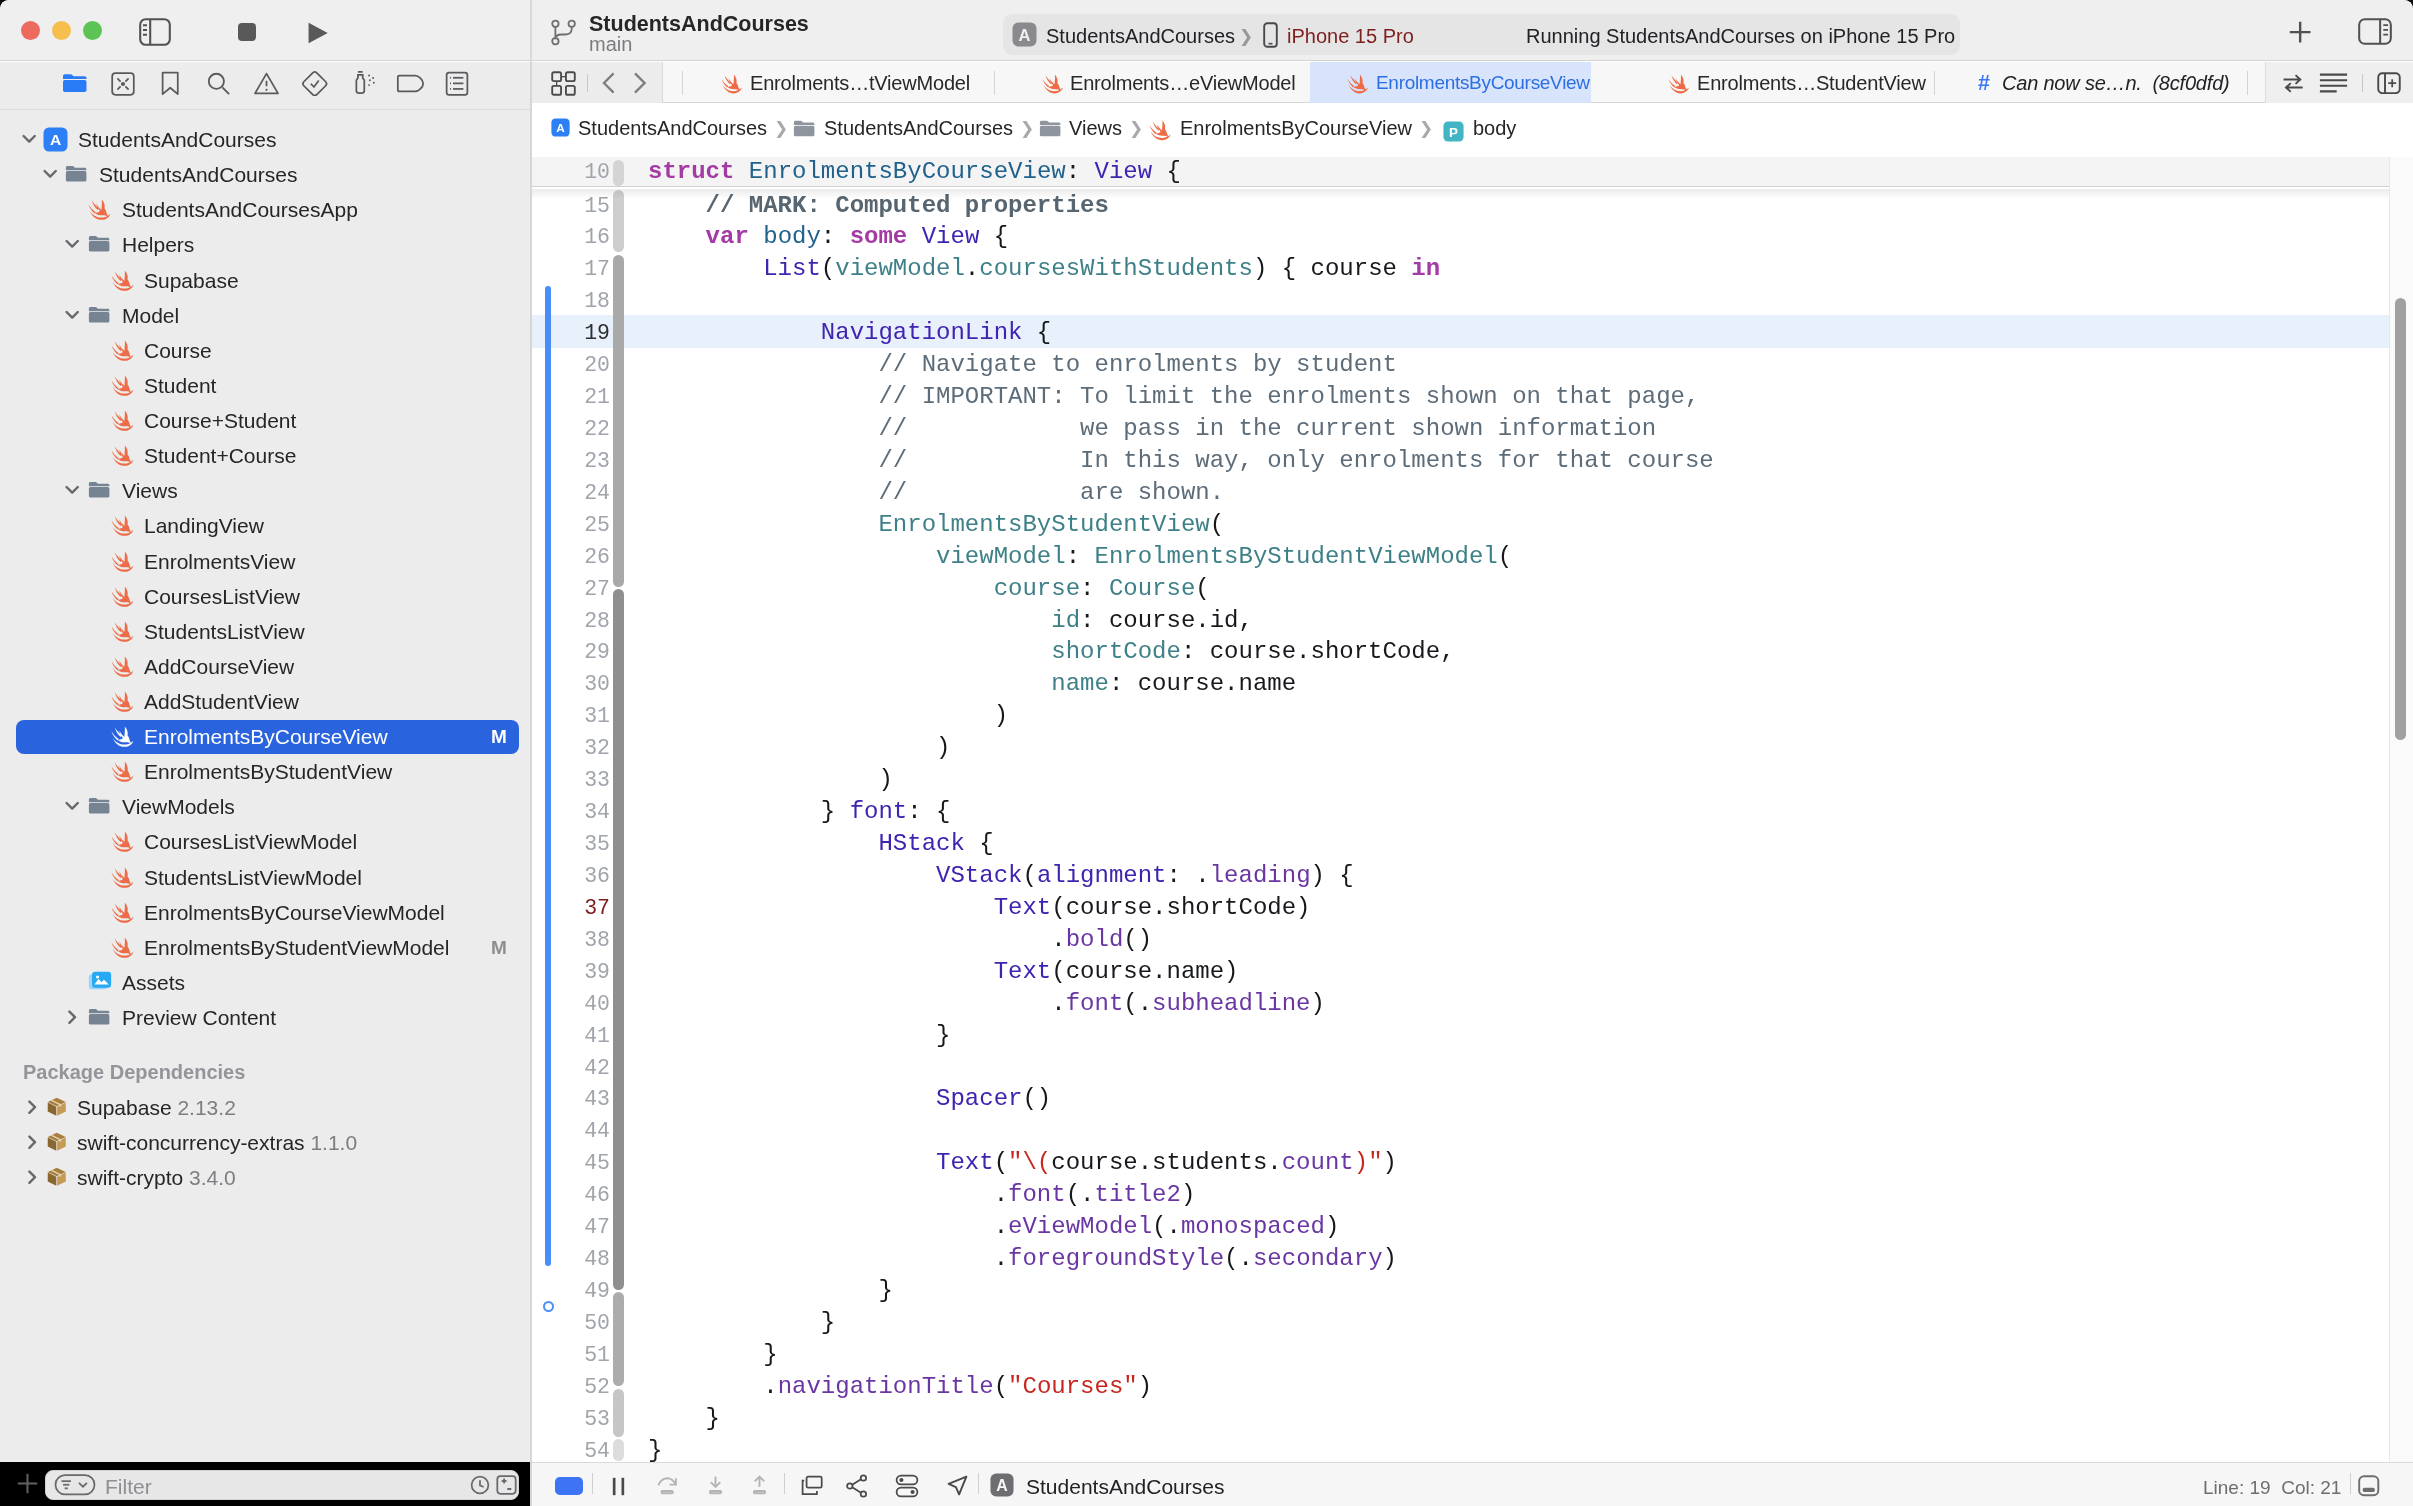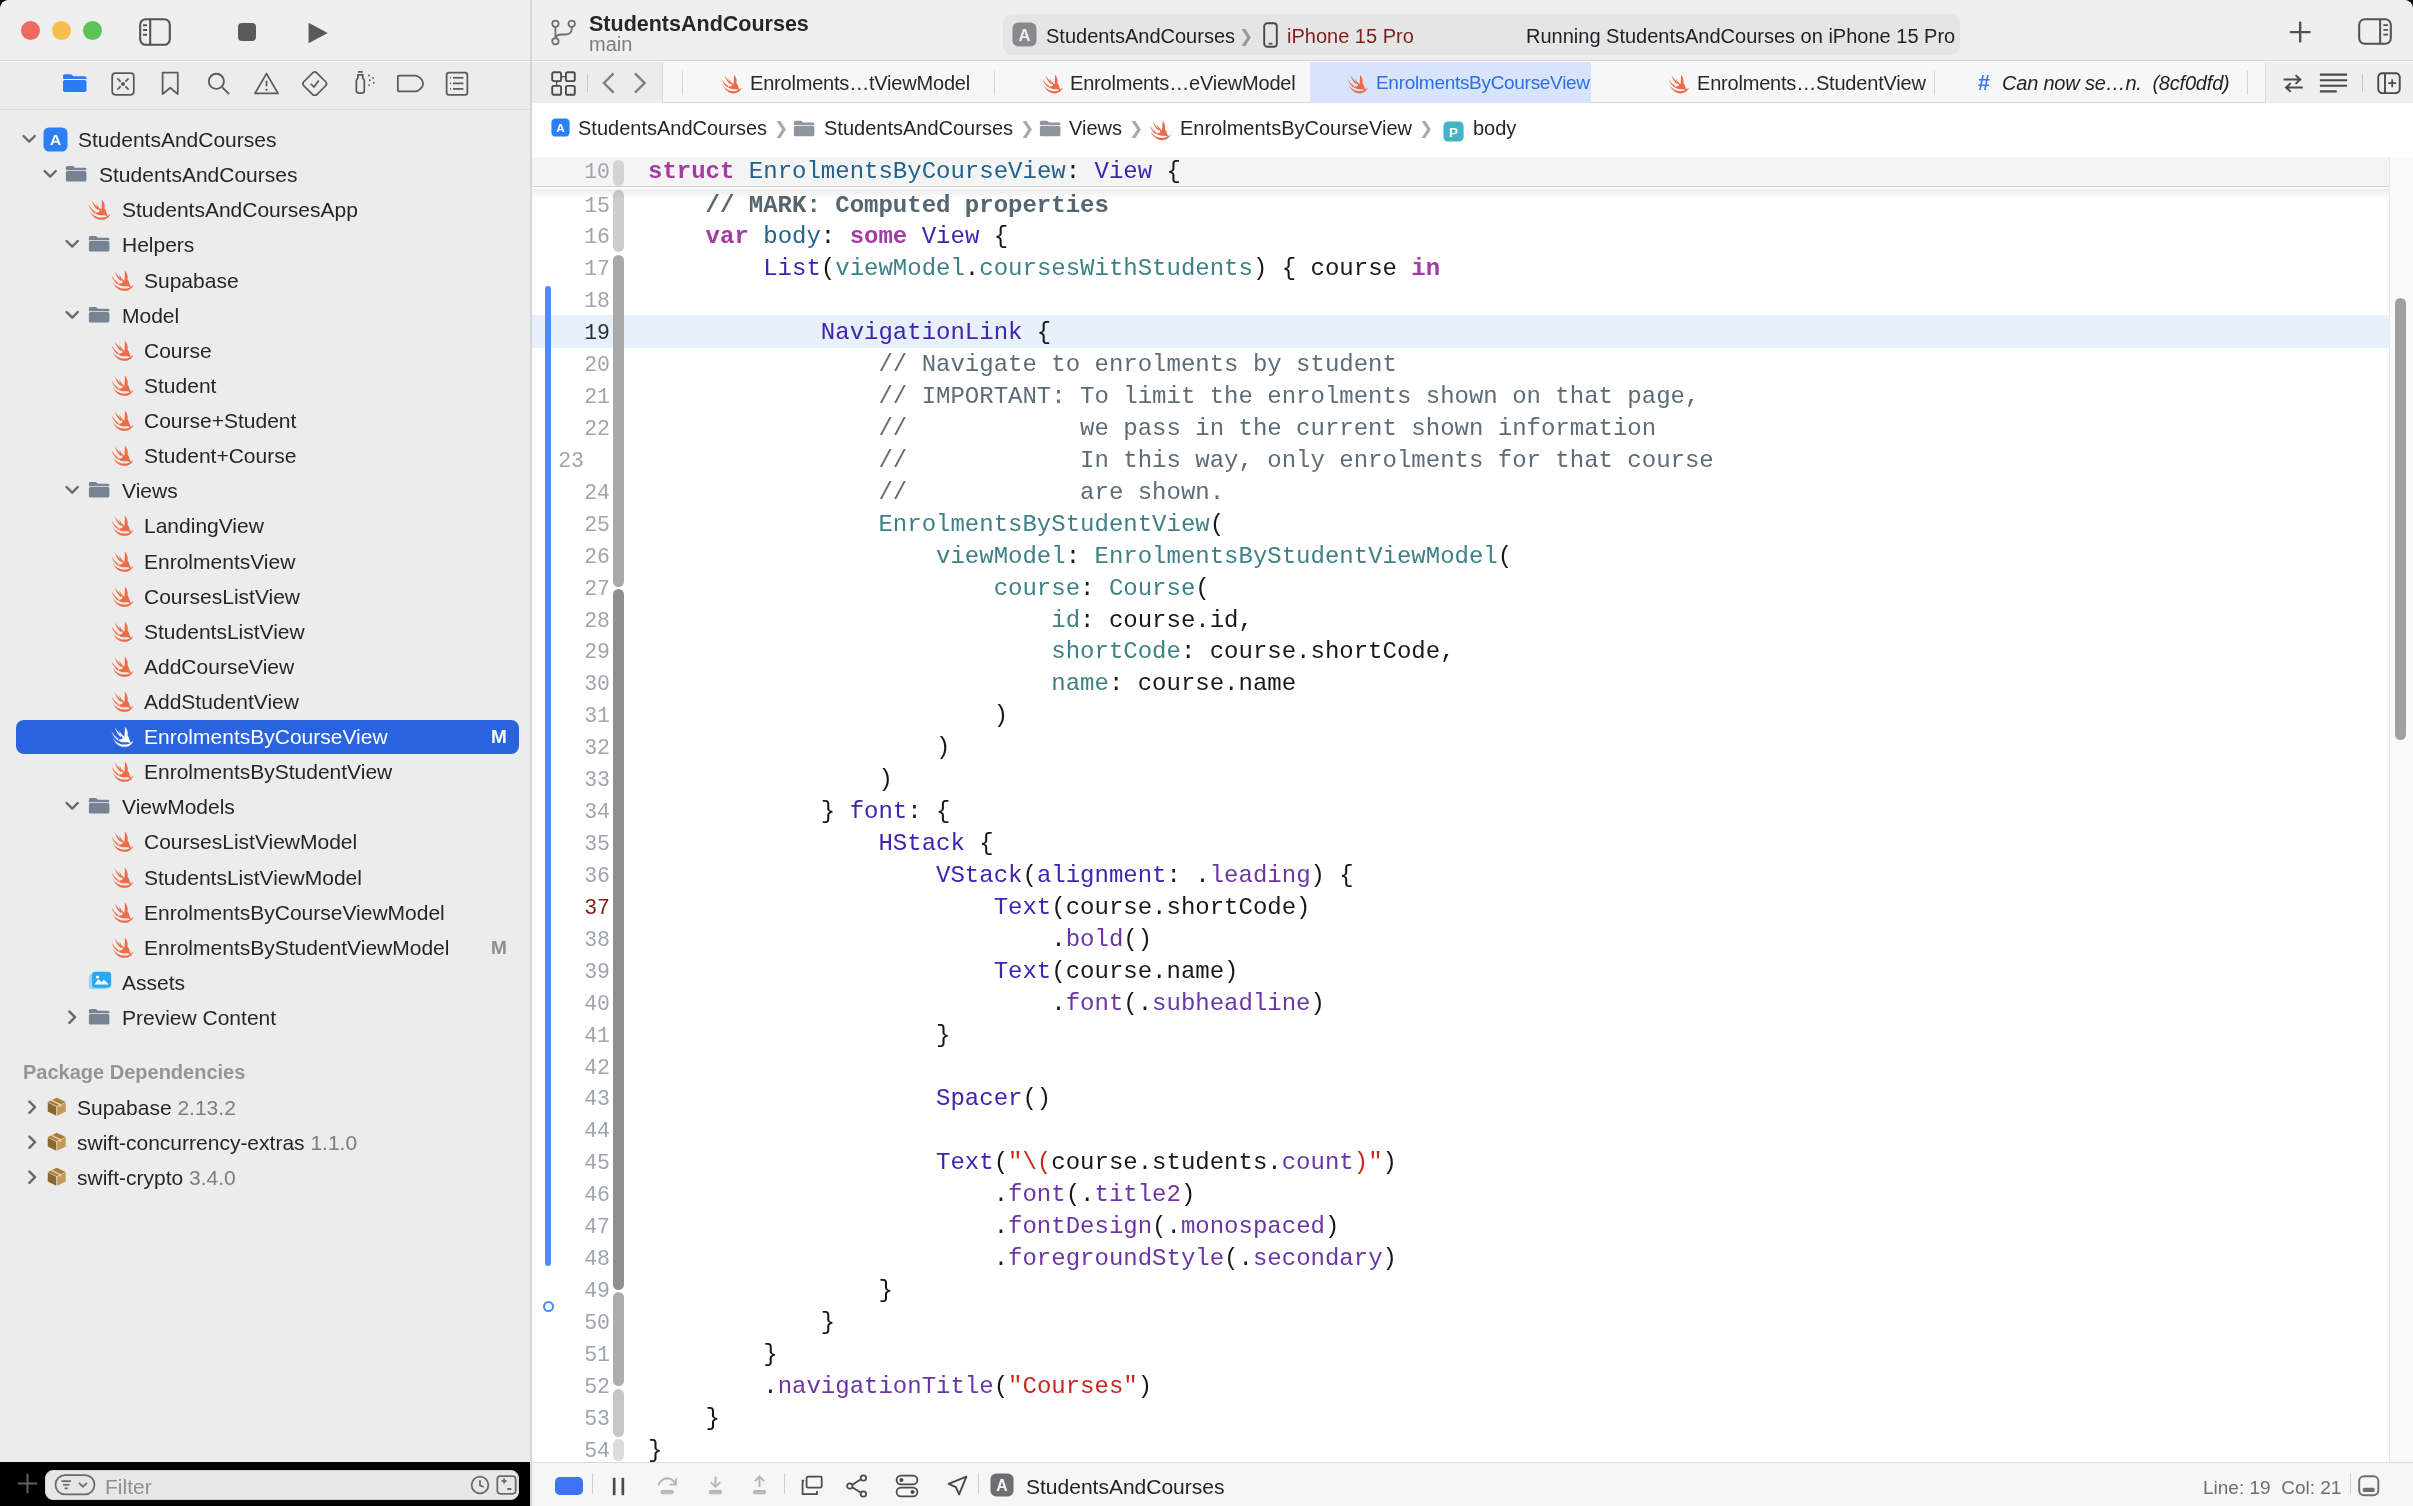--- a/index.html
+++ b/index.html
@@ -519,21 +519,21 @@
 <div class="codeline" style="left:648px;top:253px">        <span class="u">List</span>(<span class="t">viewModel</span>.<span class="t">coursesWithStudents</span>) { course <span class="k">in</span></div>
 <div class="lnum" style="left:538px;top:285px;color:#a0a4ab">18</div>
 <div class="lnum" style="left:538px;top:317px;color:#2e2e30">19</div>
 <div class="codeline" style="left:648px;top:317px">            <span class="u">NavigationLink</span> {</div>
 <div class="lnum" style="left:538px;top:349px;color:#a0a4ab">20</div>
 <div class="codeline" style="left:648px;top:349px">                <span class="c">// Navigate to enrolments by student</span></div>
 <div class="lnum" style="left:538px;top:381px;color:#a0a4ab">21</div>
 <div class="codeline" style="left:648px;top:381px">                <span class="c">// IMPORTANT: To limit the enrolments shown on that page,</span></div>
 <div class="lnum" style="left:538px;top:413px;color:#a0a4ab">22</div>
 <div class="codeline" style="left:648px;top:413px">                <span class="c">//            we pass in the current shown information</span></div>
-<div class="lnum" style="left:512px;top:445px;color:#a0a4ab">23</div>
+<div class="lnum" style="left:538px;top:445px;color:#a0a4ab">23</div>
 <div class="codeline" style="left:648px;top:445px">                <span class="c">//            In this way, only enrolments for that course</span></div>
 <div class="lnum" style="left:538px;top:477px;color:#a0a4ab">24</div>
 <div class="codeline" style="left:648px;top:477px">                <span class="c">//            are shown.</span></div>
 <div class="lnum" style="left:538px;top:509px;color:#a0a4ab">25</div>
 <div class="codeline" style="left:648px;top:509px">                <span class="t">EnrolmentsByStudentView</span>(</div>
 <div class="lnum" style="left:538px;top:541px;color:#a0a4ab">26</div>
 <div class="codeline" style="left:648px;top:541px">                    <span class="t">viewModel</span>: <span class="t">EnrolmentsByStudentViewModel</span>(</div>
 <div class="lnum" style="left:538px;top:573px;color:#a0a4ab">27</div>
 <div class="codeline" style="left:648px;top:573px">                        <span class="t">course</span>: <span class="t">Course</span>(</div>
 <div class="lnum" style="left:538px;top:605px;color:#a0a4ab">28</div>
@@ -566,21 +566,21 @@
 <div class="codeline" style="left:648px;top:1020px">                    }</div>
 <div class="lnum" style="left:538px;top:1052px;color:#a0a4ab">42</div>
 <div class="lnum" style="left:538px;top:1083px;color:#a0a4ab">43</div>
 <div class="codeline" style="left:648px;top:1083px">                    <span class="u">Spacer</span>()</div>
 <div class="lnum" style="left:538px;top:1115px;color:#a0a4ab">44</div>
 <div class="lnum" style="left:538px;top:1147px;color:#a0a4ab">45</div>
 <div class="codeline" style="left:648px;top:1147px">                    <span class="u">Text</span>(<span class="s">"\(</span>course.students.<span class="m">count</span><span class="s">)"</span>)</div>
 <div class="lnum" style="left:538px;top:1179px;color:#a0a4ab">46</div>
 <div class="codeline" style="left:648px;top:1179px">                        .<span class="m">font</span>(.<span class="m">title2</span>)</div>
 <div class="lnum" style="left:538px;top:1211px;color:#a0a4ab">47</div>
-<div class="codeline" style="left:648px;top:1211px">                        .<span class="m">fontDesign</span>(.<span class="m">monospaced</span>)</div>
+<div class="codeline" style="left:648px;top:1211px">                        .<span class="m">eViewModel</span>(.<span class="m">monospaced</span>)</div>
 <div class="lnum" style="left:538px;top:1243px;color:#a0a4ab">48</div>
 <div class="codeline" style="left:648px;top:1243px">                        .<span class="m">foregroundStyle</span>(.<span class="m">secondary</span>)</div>
 <div class="lnum" style="left:538px;top:1275px;color:#a0a4ab">49</div>
 <div class="codeline" style="left:648px;top:1275px">                }</div>
 <div class="lnum" style="left:538px;top:1307px;color:#a0a4ab">50</div>
 <div class="codeline" style="left:648px;top:1307px">            }</div>
 <div class="lnum" style="left:538px;top:1339px;color:#a0a4ab">51</div>
 <div class="codeline" style="left:648px;top:1339px">        }</div>
 <div class="lnum" style="left:538px;top:1371px;color:#a0a4ab">52</div>
 <div class="codeline" style="left:648px;top:1371px">        .<span class="m">navigationTitle</span>(<span class="s">"Courses"</span>)</div>

